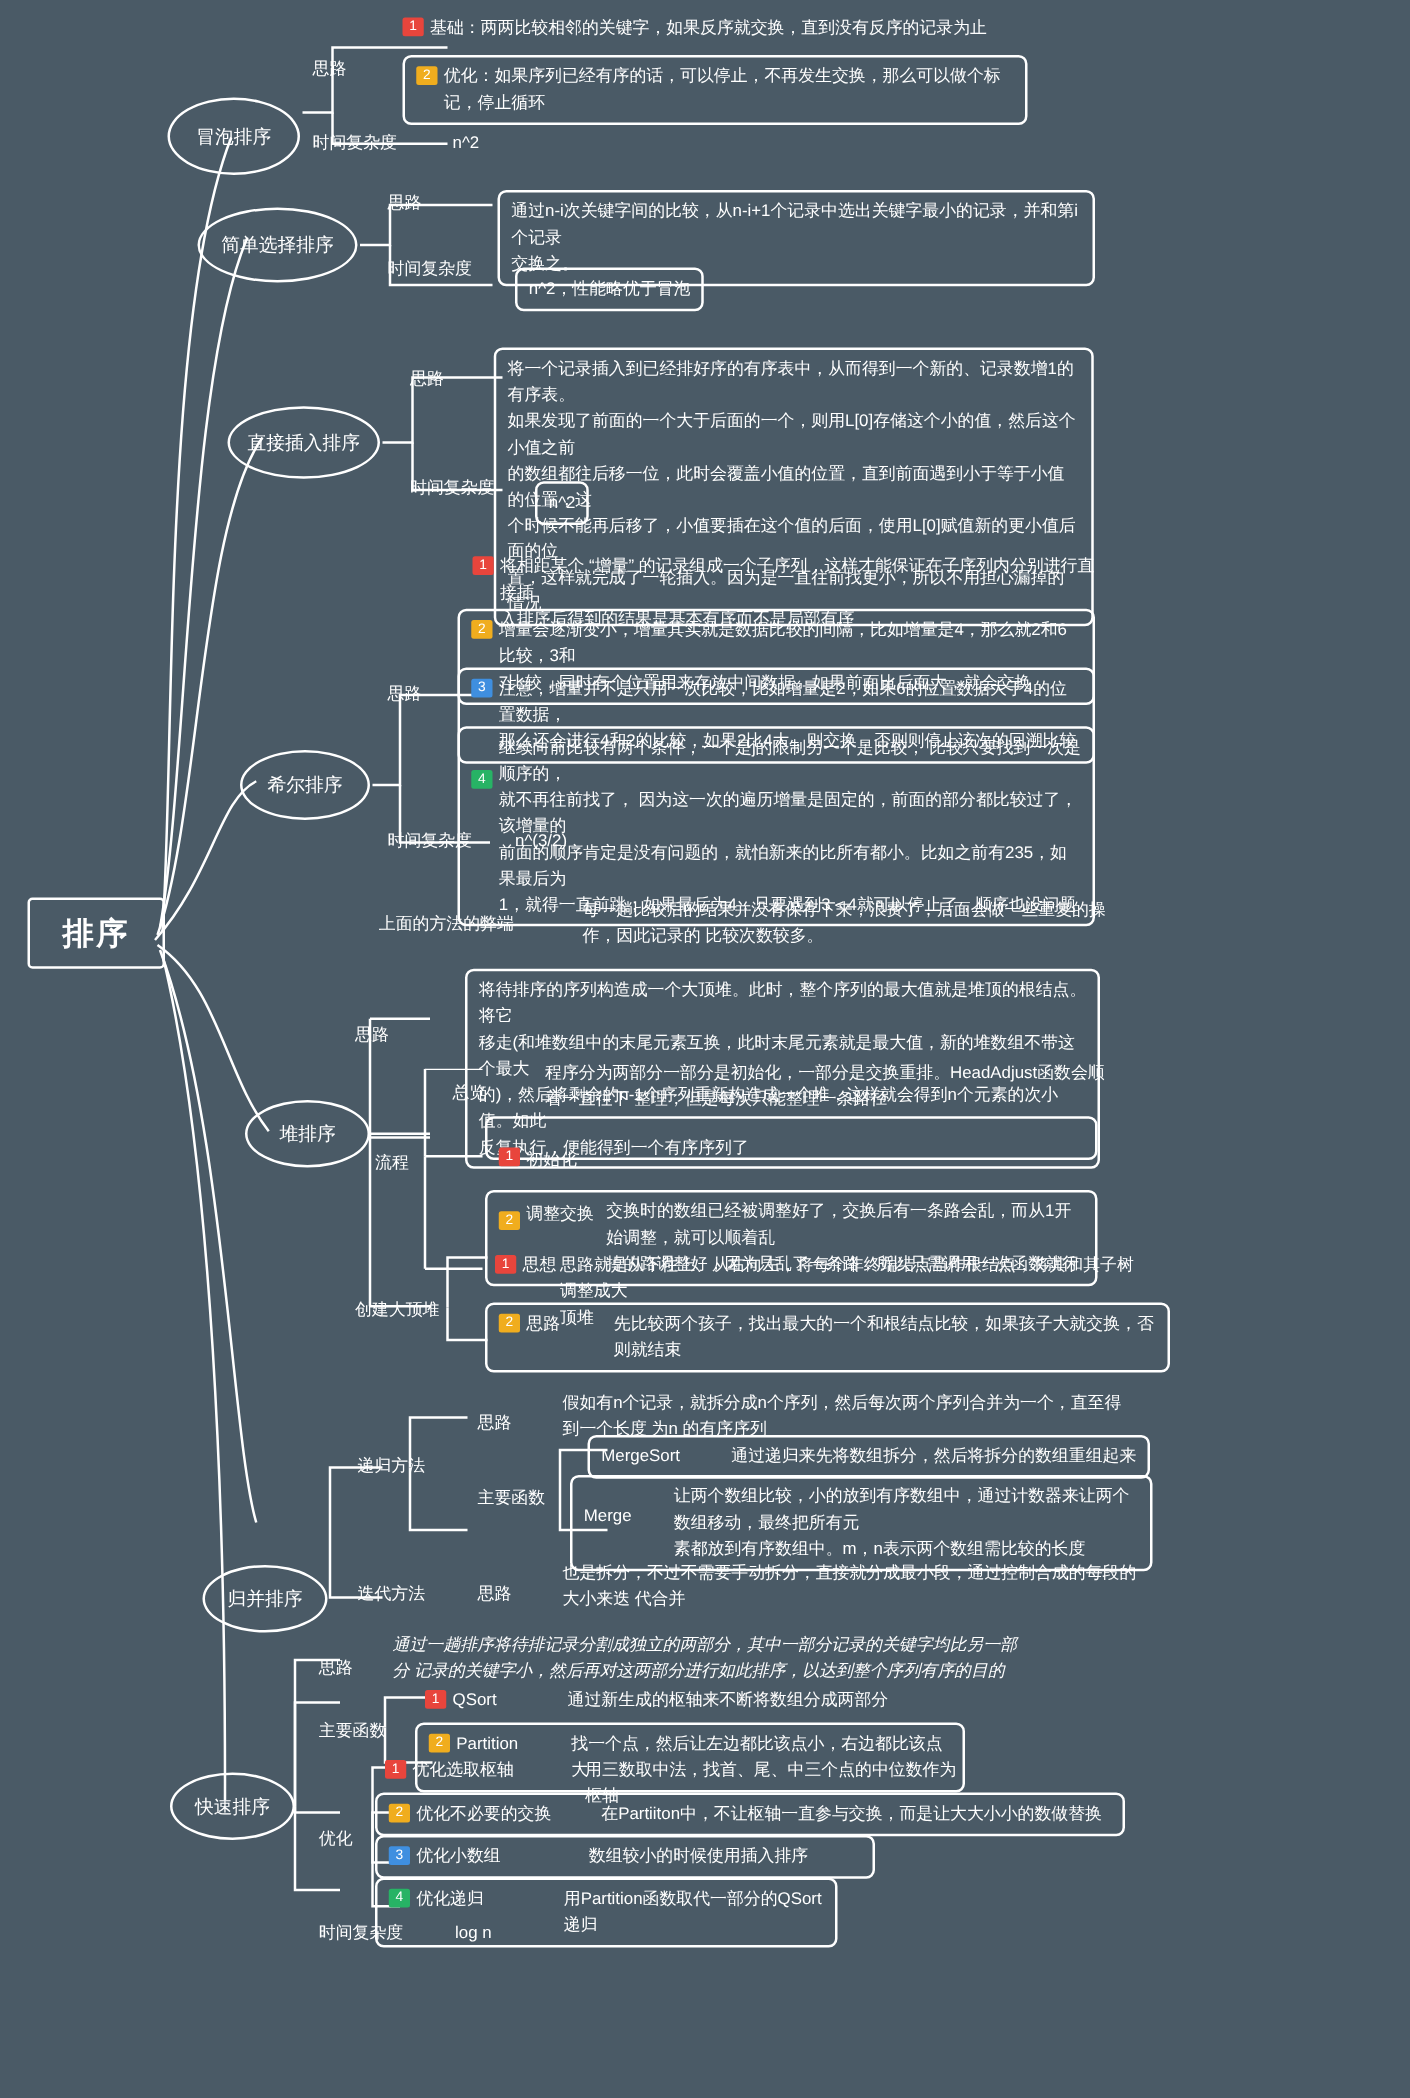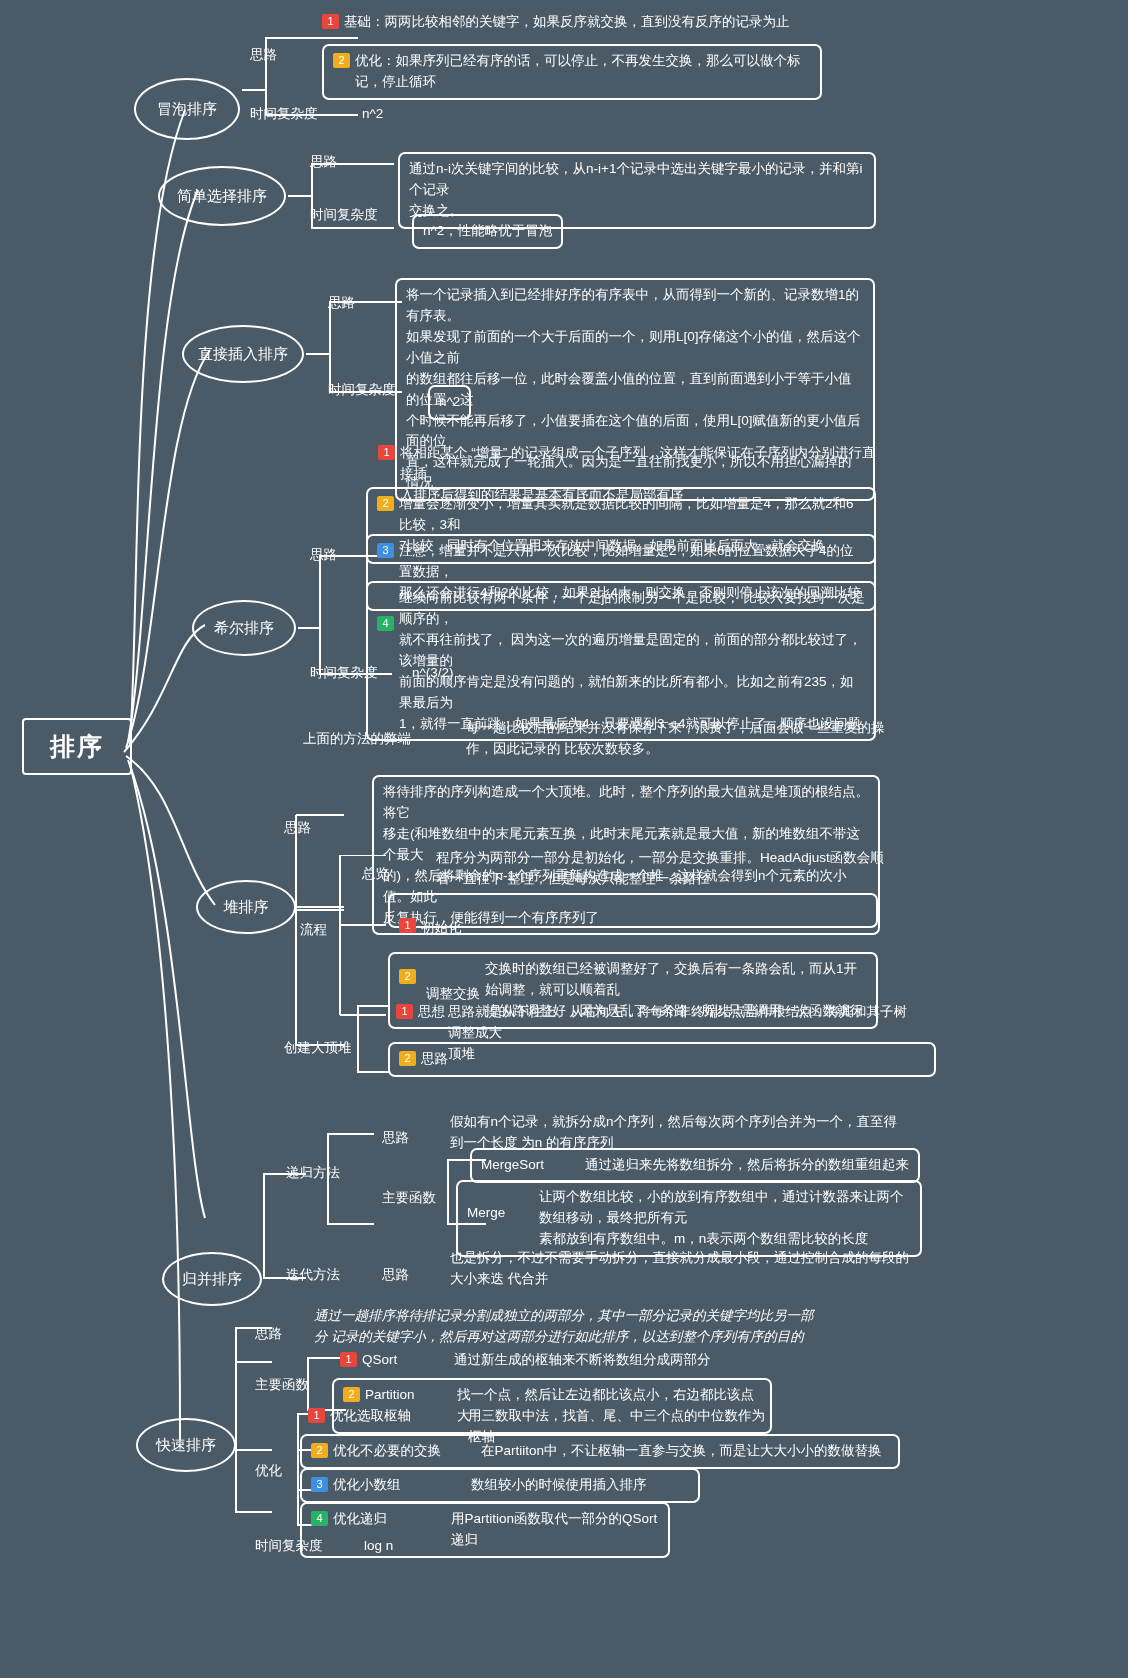--- a/index.html
+++ b/index.html
@@ -205,21 +205,21 @@
 
 <div class="node boxed" style="left:388px;top:893px;width:490px;">
   <div class="row">
     <span class="badge b-red" style="top:18px;">1</span>
     <span style="flex:none;width:52px;position:relative;top:18px;">初始化</span>
   </div>
 </div>
 <div class="node boxed" style="left:388px;top:952px;width:490px;">
   <div class="row">
     <span class="badge b-orange" style="top:10px;">2</span>
-    <span style="flex:none;width:64px;position:relative;top:25px;text-align:center;">调整交换</span>
+    <span style="flex:none;width:64px;position:relative;top:2px;">调整交换</span>
     <span class="txt">交换时的数组已经被调整好了，交换后有一条路会乱，而从1开始调整，就可以顺着乱
 掉的路调整好，因为只乱了一条路，所以只需调用一次函数就行</span>
   </div>
 </div>
 
 <div class="node plain" style="left:284px;top:1038px;">创建大顶堆</div>
 <svg style="position:absolute;left:352px;top:1000px;width:40px;height:80px;">
   <path d="M6,46 V6 H38" fill="none" stroke="#fff" stroke-width="2"></path>
   <path d="M6,46 V72 H38" fill="none" stroke="#fff" stroke-width="2"></path>
 </svg>
@@ -228,20 +228,21 @@
     <span class="badge b-red">1</span>
     <span style="flex:none;width:48px;">思想</span>
     <span class="txt" style="position:relative;left:-18px;">思路就是从下往上、从右向左，将每个非终端结点当作根结点，将其和其子树调整成大
 顶堆</span>
   </div>
 </div>
 <div class="node boxed" style="left:388px;top:1042px;width:548px;">
   <div class="row">
     <span class="badge b-orange">2</span>
     <span style="flex:none;width:70px;">思路</span>
+    <span class="txt">先比较两个孩子，找出最大的一个和根结点比较，如果孩子大就交换，否则就结束</span>
   </div>
 </div>
 
 <div class="node ellipse" style="left:162px;top:1252px;width:100px;height:54px;">
   <span>归并排序</span>
 </div>
 <svg style="position:absolute;left:252px;top:1130px;width:60px;height:180px;">
   <path d="M12,90 V44 H54" fill="none" stroke="#fff" stroke-width="2"></path>
   <path d="M12,90 V148 H54" fill="none" stroke="#fff" stroke-width="2"></path>
 </svg>

